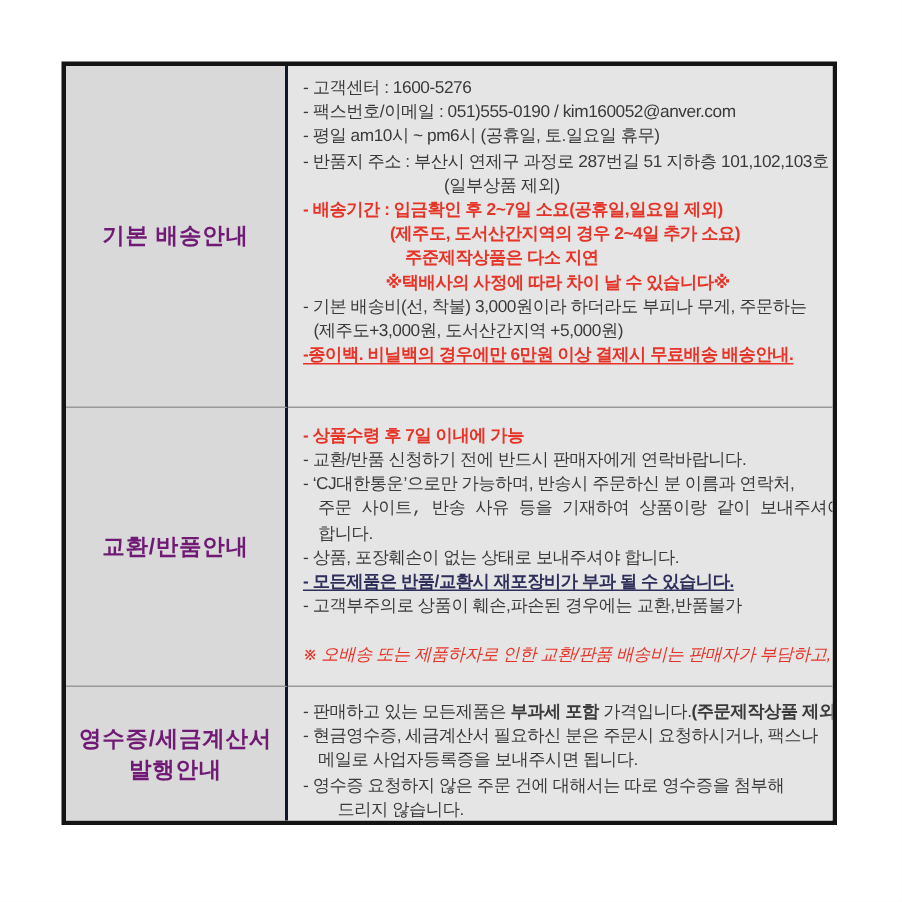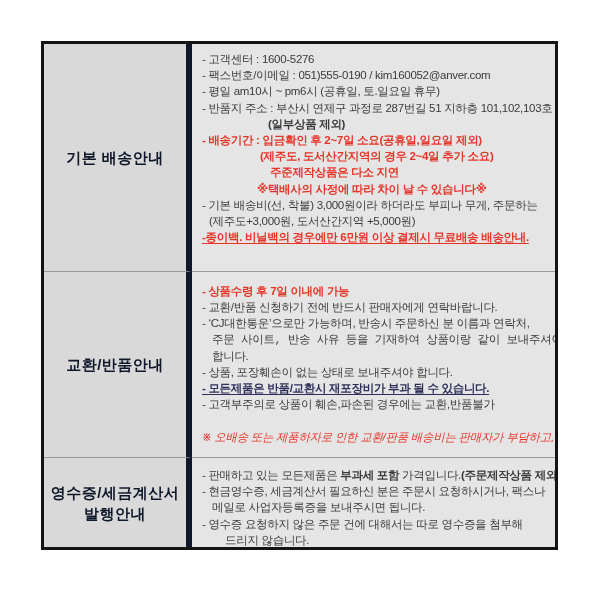--- a/index.html
+++ b/index.html
@@ -1,23 +1,23 @@
 <!DOCTYPE html>
 <html><head>
 <meta charset="utf-8">
 <style>
   html,body{margin:0;padding:0;background:#ffffff;}
   .page{position:relative;width:601px;height:601px;background:#ffffff;overflow:hidden;
         font-family:"Liberation Sans","DejaVu Sans",sans-serif;}
   .info-table{position:absolute;left:41px;top:41px;width:517px;height:509px;
         box-sizing:border-box;border:3px solid #141414;background:#fbfbfb;
         display:grid;grid-template-columns:148px 1fr;grid-template-rows:228px 186px 1fr;}
-  .label-cell{background:#d9d9d9;border-right:6px solid #0f172a;
+  .label-cell{background:#d9d9d9;border-right:2px solid #0f172a;
         display:flex;flex-direction:column;justify-content:center;align-items:center;
-        font-weight:700;font-size:15px;color:#0f172a;letter-spacing:0.5px;}
+        font-weight:700;font-size:15px;color:#701a75;letter-spacing:0.5px;}
   .label-cell div{line-height:21px;}
   .content-cell{background:#e5e5e5;box-sizing:border-box;overflow:hidden;
         padding:7px 4px 0 10px;}
   .content-cell.r1{padding-top:11px;}
   .content-cell.r2{padding-top:9px;}
   .hborder{border-bottom:1px solid #9a9a9a;}
   .line{font-size:11.5px;line-height:16.2px;min-height:16.2px;color:#3a3a3a;
         white-space:nowrap;letter-spacing:-0.3px;}
   .line .b{font-weight:700;}
   .red{color:#e63428;font-weight:700;}
@@ -31,21 +31,21 @@
 <div class="page">
   <div class="info-table">
       <div class="label-cell hborder">
         <div>기본 배송안내</div>
       </div>
       <div class="content-cell r0 hborder">
         <div class="line">- 고객센터 : 1600-5276</div>
         <div class="line">- 팩스번호/이메일 : 051)555-0190 / kim160052@anver.com</div>
         <div class="line">- 평일 am10시 ~ pm6시 (공휴일, 토.일요일 휴무)</div>
         <div class="line">- 반품지 주소 : 부산시 연제구 과정로 287번길 51 지하층 101,102,103호</div>
-        <div class="line" style="margin-left: 66px; font-weight: bold;">(일부상품 제외)</div>
+        <div class="line" style="margin-left: 94px;">(일부상품 제외)</div>
         <div class="line red">- 배송기간 : 입금확인 후 2~7일 소요(공휴일,일요일 제외)</div>
         <div class="line red" style="margin-left: 58px;">(제주도, 도서산간지역의 경우 2~4일 추가 소요)</div>
         <div class="line red" style="margin-left: 68px;">주준제작상품은 다소 지연</div>
         <div class="line red" style="margin-left: 55px;">※택배사의 사정에 따라 차이 날 수 있습니다※</div>
         <div class="line">- 기본 배송비(선, 착불) 3,000원이라 하더라도 부피나 무게, 주문하는</div>
         <div class="line" style="margin-left: 7px;">(제주도+3,000원, 도서산간지역 +5,000원)</div>
         <div class="line red underline">-종이백. 비닐백의 경우에만 6만원 이상 결제시 무료배송 배송안내.</div>
       </div>
       <div class="label-cell hborder">
         <div>교환/반품안내</div>

